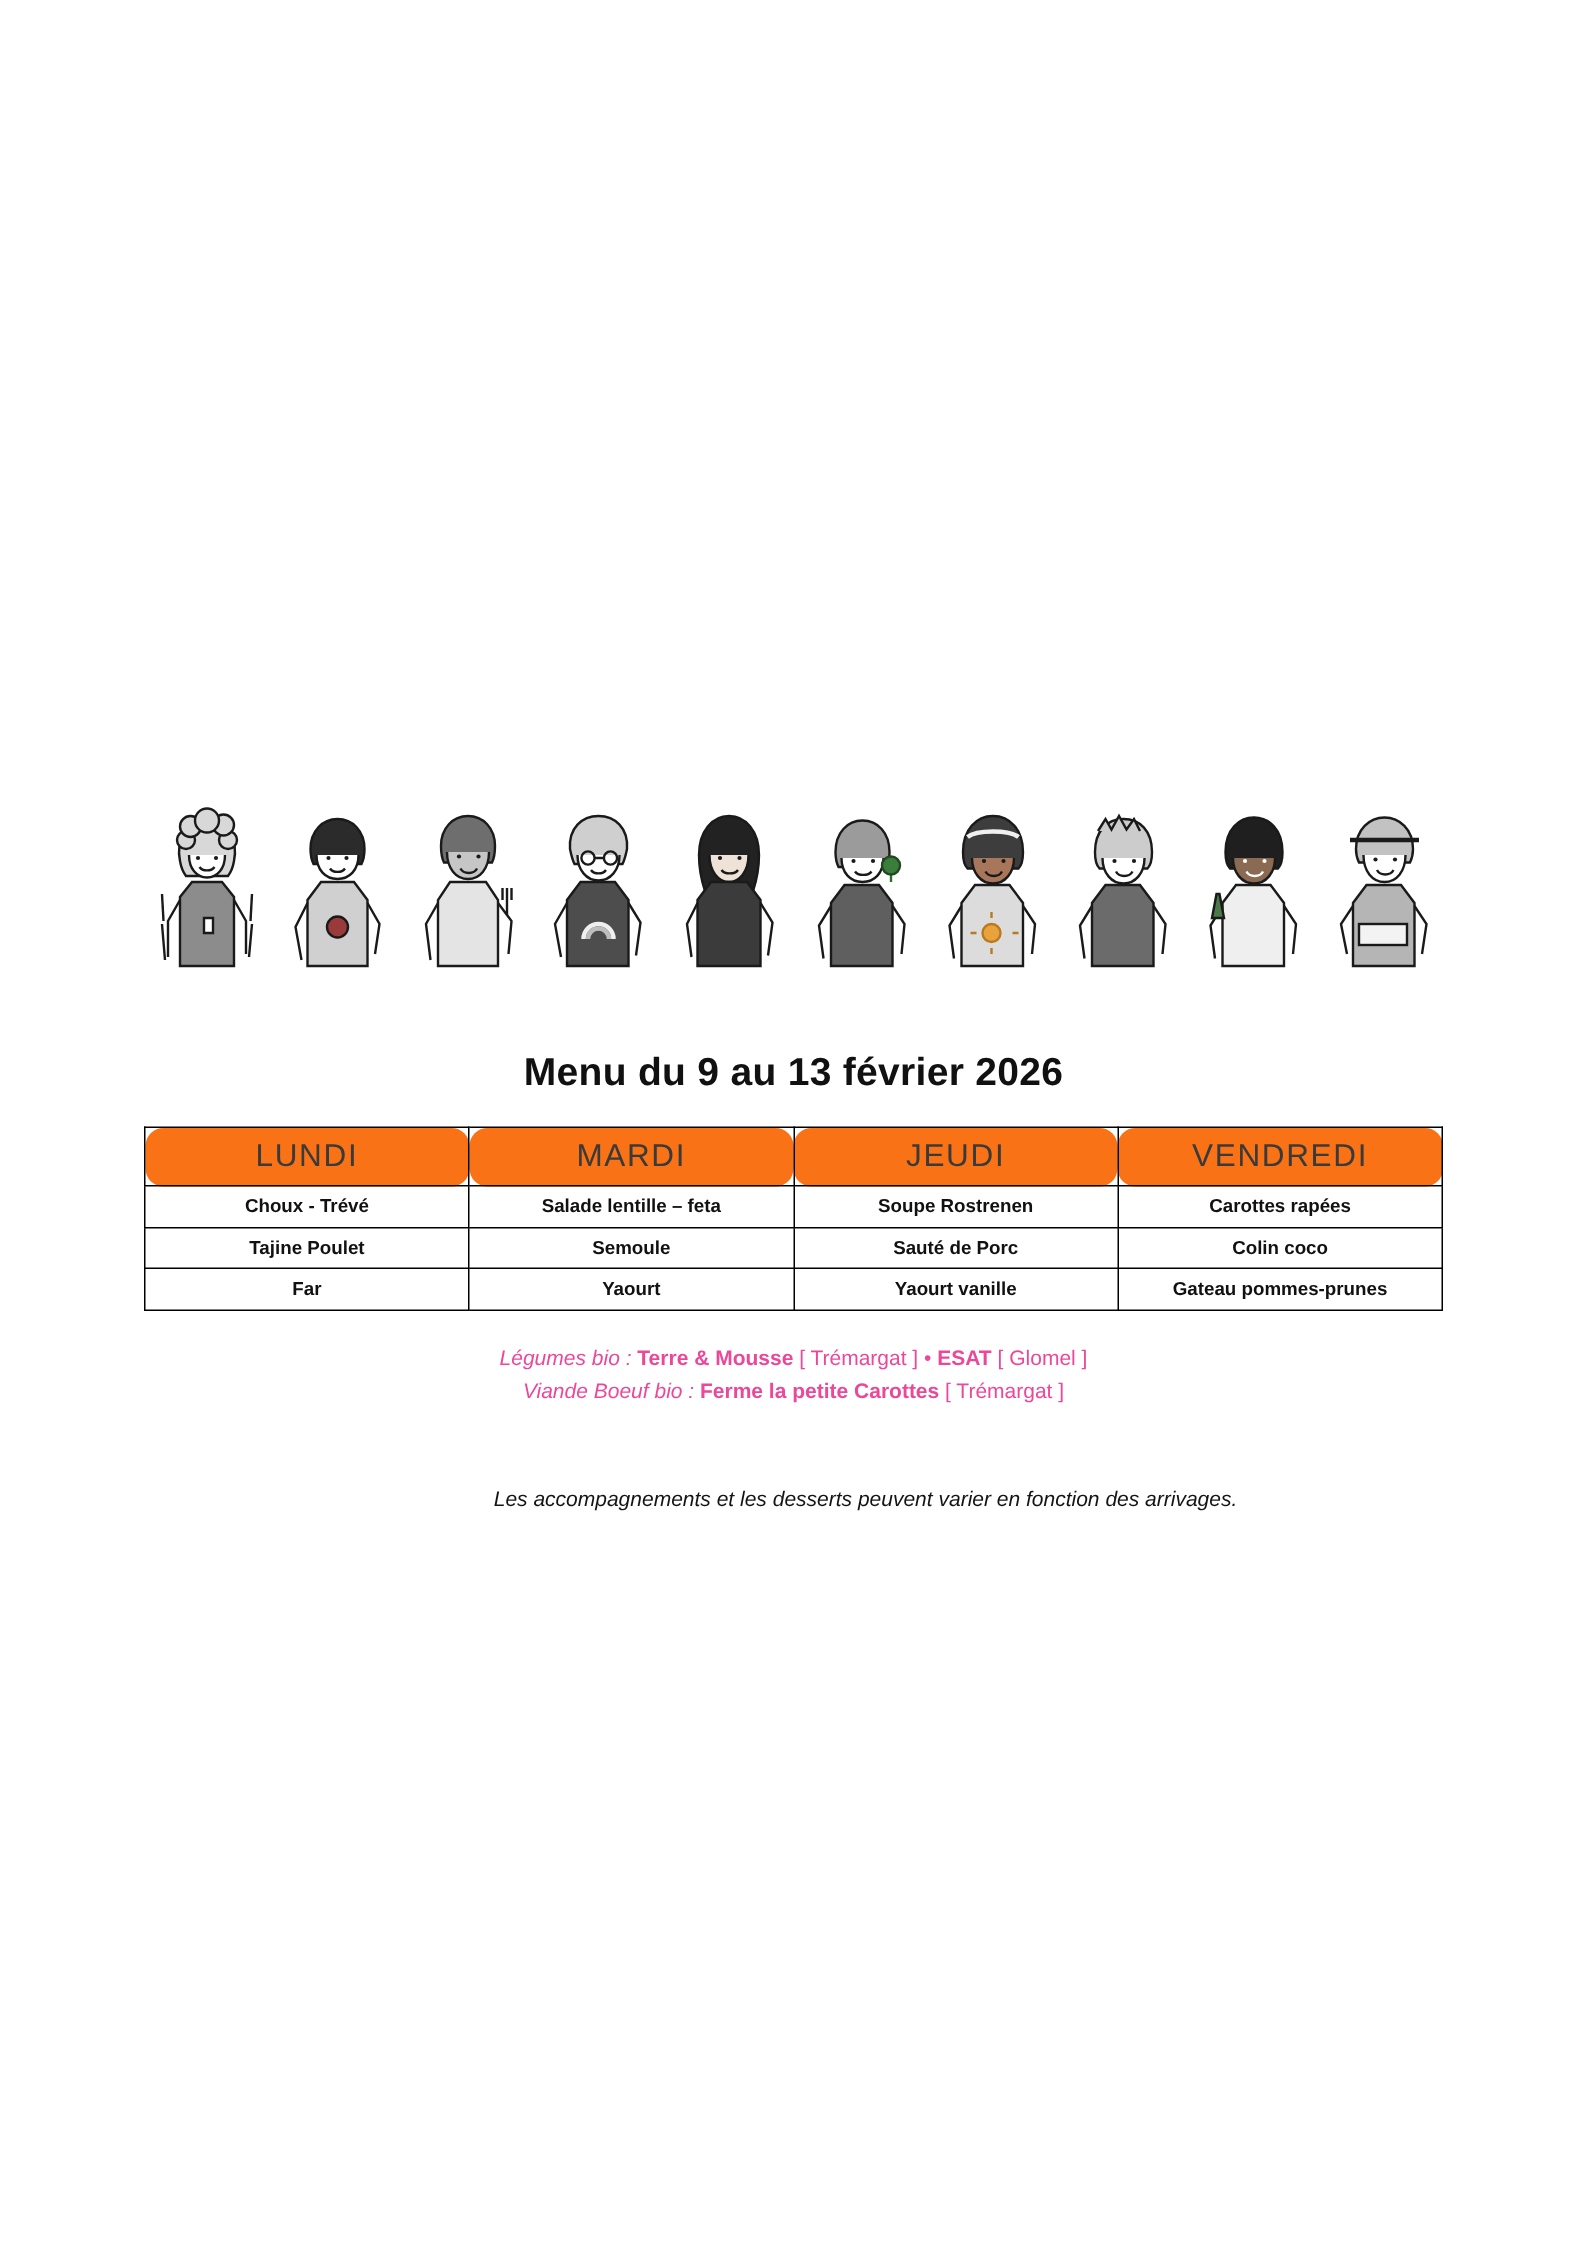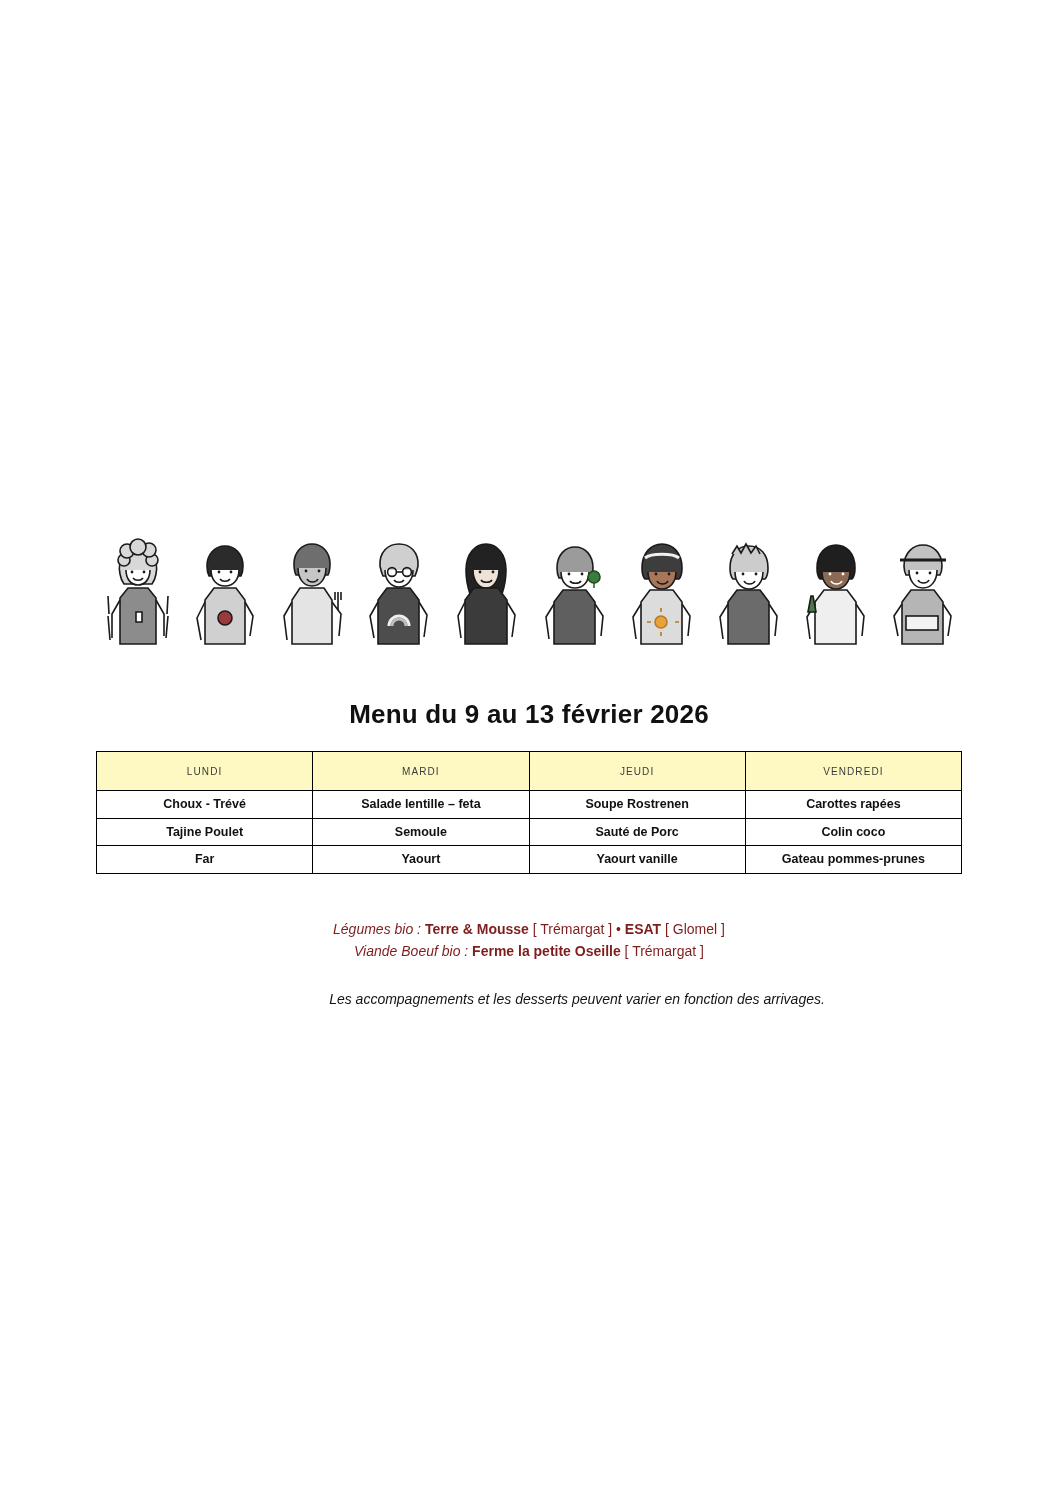--- a/index.html
+++ b/index.html
@@ -65,45 +65,46 @@
     width: 100%;
     border-collapse: collapse;
     table-layout: fixed;
   }
   table.menu th, table.menu td {
     border: 1px solid #000;
     text-align: center;
     vertical-align: middle;
   }
   table.menu th {
-    background: #fef9c3;
-    font-size: 10px;
+    background: #f97316;
+    font-size: 21px;
     font-weight: normal;
     letter-spacing: 1.1px;
     color: #3a3a3a;
     height: 36px;
+    border-radius: 12px;
   }
   table.menu td {
     font-size: 12.5px;
     font-weight: bold;
     height: 24.5px;
     color: #111;
   }
 
   
   .footnotes {
     position: absolute;
-    top: 884px;
+    top: 860px;
     left: 0;
     width: 100%;
     text-align: center;
     font-size: 14px;
     line-height: 1.55;
     font-style: italic;
-    color: #7f1d1d;
+    color: #ec4899;
   }
   .footnotes .strong { font-weight: bold; font-style: normal; }
   .footnotes .reg { font-style: normal; }
   .note-last {
     position: absolute;
     top: 956px;
     left: 0;
     width: 100%;
     text-align: center;
     font-size: 14px;
@@ -328,19 +329,19 @@
         </tr>
       </tbody>
     </table>
   </div>
 
   <div class="footnotes">
     <div>
       <span>Légumes bio : </span><span class="strong">Terre &amp; Mousse</span><span class="reg"> [ Trémargat ] </span><span class="reg">• </span><span class="strong">ESAT</span><span class="reg"> [ Glomel ]</span>
     </div>
     <div>
-      <span>Viande Boeuf bio : </span><span class="strong">Ferme la petite Oseille</span><span class="reg">  [ Trémargat ]</span>
+      <span>Viande Boeuf bio : </span><span class="strong">Ferme la petite Carottes</span><span class="reg">  [ Trémargat ]</span>
     </div>
   </div>
 
   <div class="note-last">Les accompagnements et les desserts peuvent varier en fonction des arrivages.</div>
 
 </div>
 
 </body></html>

